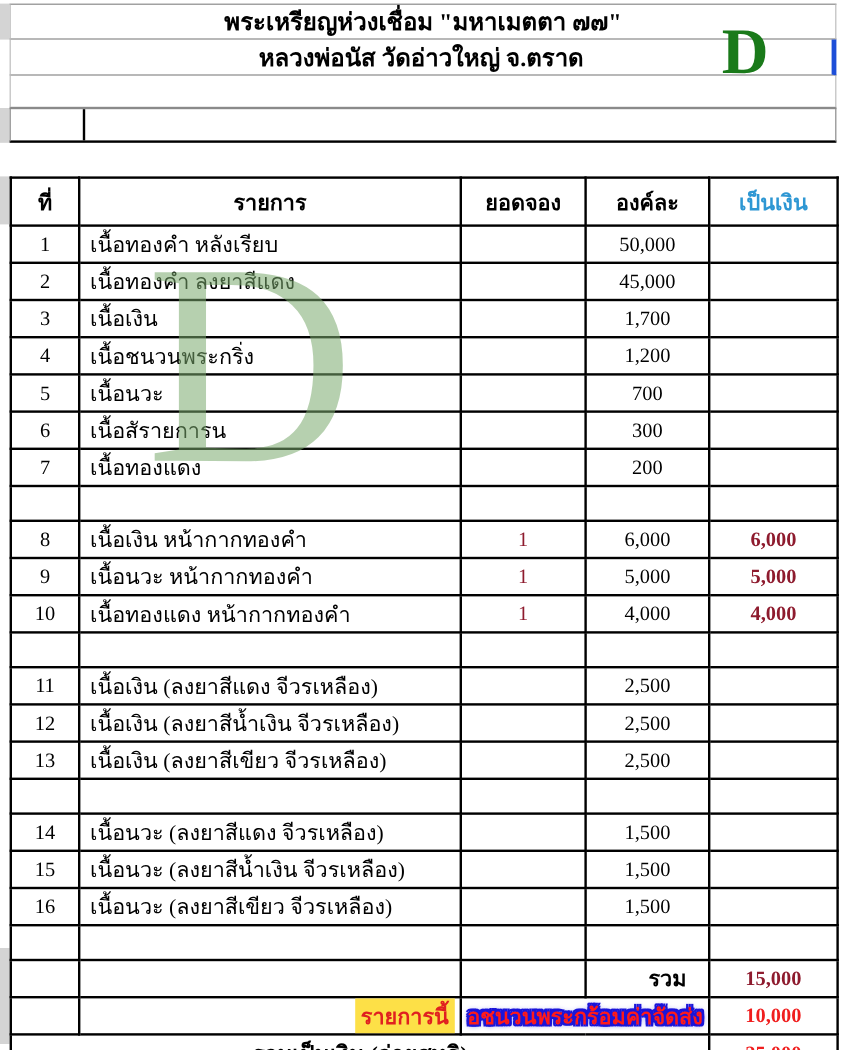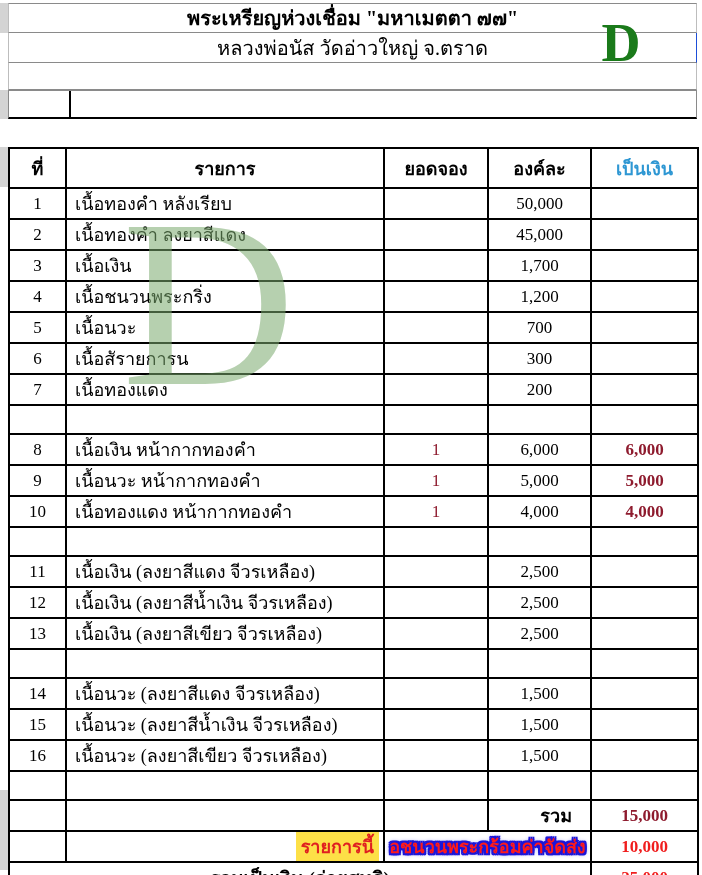--- a/index.html
+++ b/index.html
@@ -15,21 +15,21 @@
     width:702px;height:875px;position:relative;background:#ffffff;
     font-family:"Liberation Serif","DejaVu Serif",serif;color:#000;
     overflow:hidden;
   }
   .gray-stub{position:absolute;left:0;width:8px;background:#d4d4d4;}
   
   .hdr-row{position:absolute;left:8px;width:689px;display:flex;align-items:center;justify-content:center;}
   .hdr-title1{top:3px;height:30px;border-top:1px solid #8a8a8a;border-bottom:1px solid #8a8a8a;
     border-left:1px solid #bdbdbd;border-right:1px solid #bdbdbd;font-weight:bold;font-size:20px;}
   .hdr-title2{top:33px;height:30px;border-bottom:1px solid #8a8a8a;
-    border-left:1px solid #bdbdbd;border-right:1px solid #1d4ed8;font-weight:normal;font-size:20px;}
+    border-left:1px solid #bdbdbd;border-right:4px solid #1d4ed8;font-weight:bold;font-size:20px;}
   .hdr-spacer{top:63px;height:27px;border-bottom:1px solid #8a8a8a;
     border-left:1px solid #bdbdbd;border-right:1px solid #bdbdbd;}
   .banner-row{top:90px;height:29px;border-top:1px solid #8a8a8a;border-bottom:2px solid #000;
     border-left:1px solid #8a8a8a;border-right:1px solid #8a8a8a;}
   .banner-stub{position:absolute;left:0;top:0;height:100%;width:62px;border-right:2px solid #000;}
   .outlined-red{
     color:var(--banner-red);font-weight:bold;
     text-shadow:-2px -2px 0 var(--blue-outline),0 -2px 0 var(--blue-outline),2px -2px 0 var(--blue-outline),
       -2px 0 0 var(--blue-outline),2px 0 0 var(--blue-outline),
       -2px 2px 0 var(--blue-outline),0 2px 0 var(--blue-outline),2px 2px 0 var(--blue-outline),

